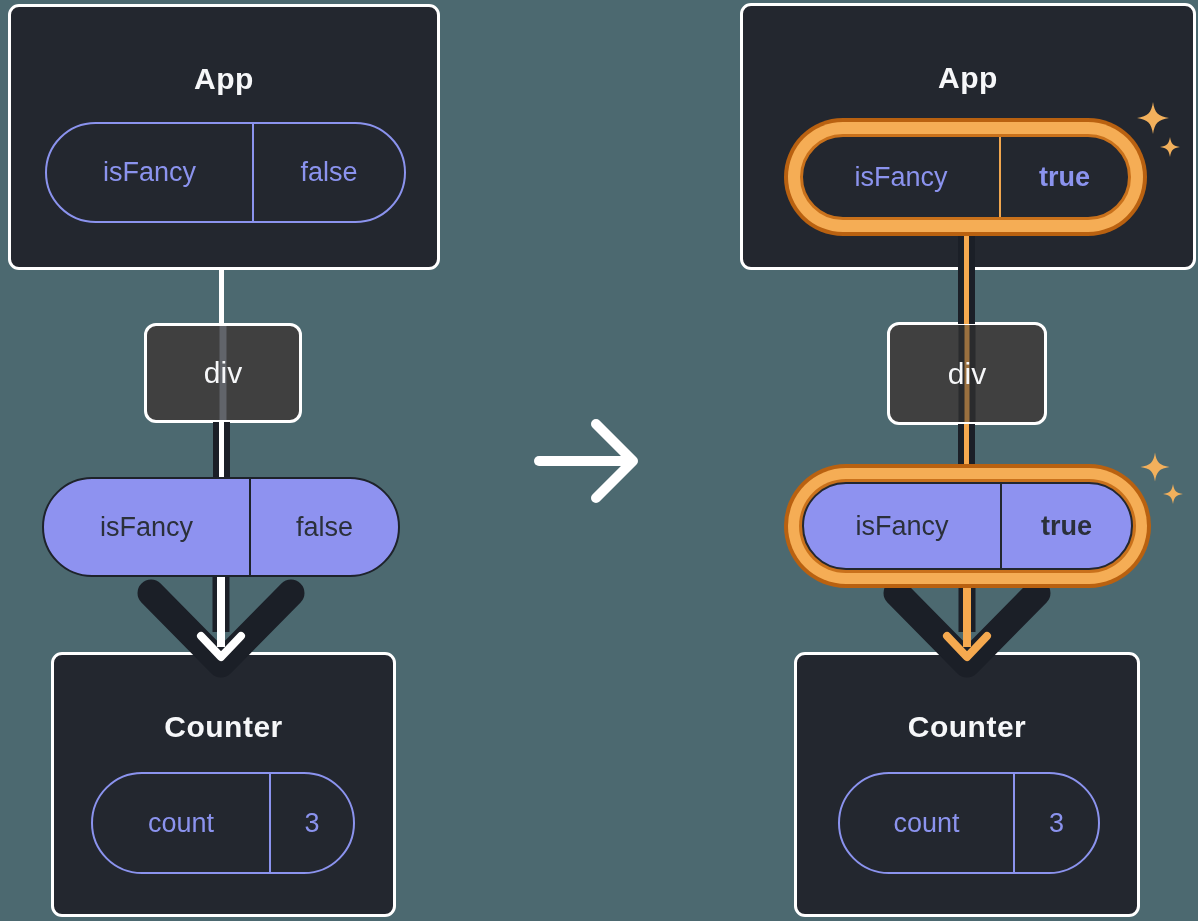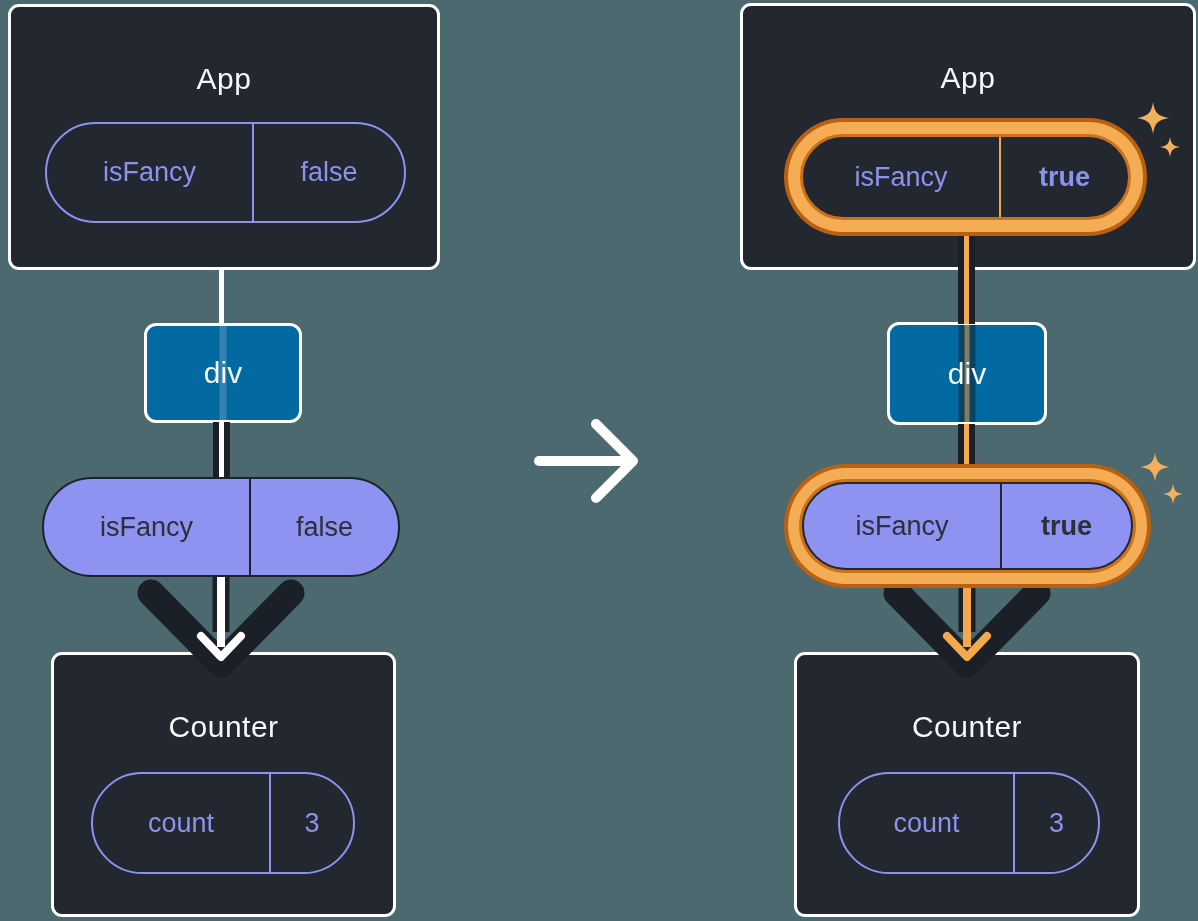--- a/index.html
+++ b/index.html
@@ -9,24 +9,24 @@
     font-family:"Liberation Sans", sans-serif;
     -webkit-font-smoothing:antialiased;
   }
   .abs{position:absolute;box-sizing:border-box;}
   
   .node-box{
     background:#23272f;border:3.5px solid #ffffff;border-radius:11px;
   }
   .node-title{
     position:absolute;left:0;right:0;text-align:center;
-    color:#f6f7f9;font-size:30px;font-weight:400;letter-spacing:.5px;
+    color:#f6f7f9;font-size:30px;font-weight:700;letter-spacing:.5px;
   }
   .div-box{
-    background:#0369a1;border:3.5px solid #ffffff;border-radius:12px;
+    background:#404040;border:3.5px solid #ffffff;border-radius:12px;
     display:flex;align-items:center;justify-content:center;
     color:#f6f7f9;font-size:30px;font-weight:500;overflow:hidden;
   }
   .div-box .div-label{position:relative;z-index:2;}
   
   .pill{
     display:flex;align-items:stretch;border-radius:999px;
     font-size:27px;line-height:1;overflow:hidden;
   }
   .pill .seg{display:flex;align-items:center;justify-content:center;height:100%;}

